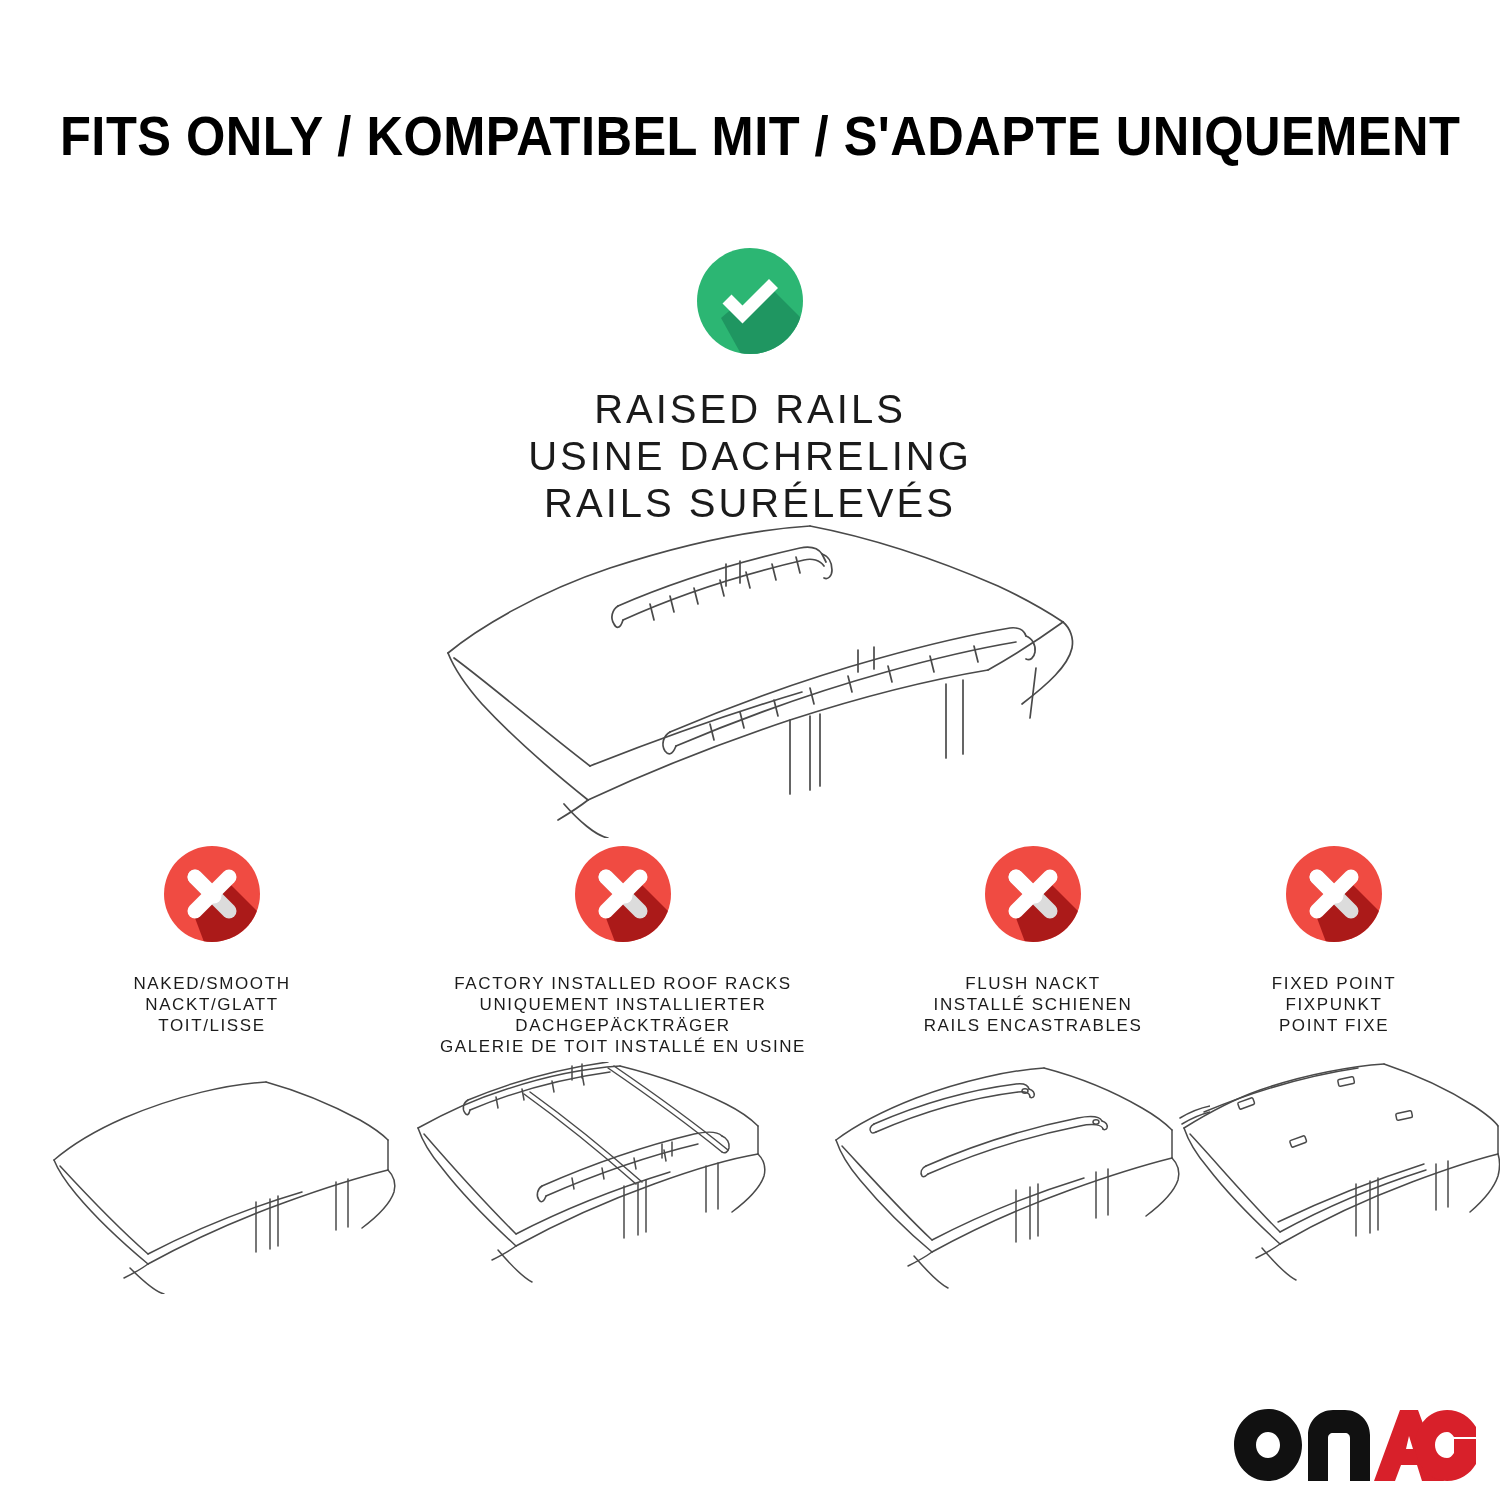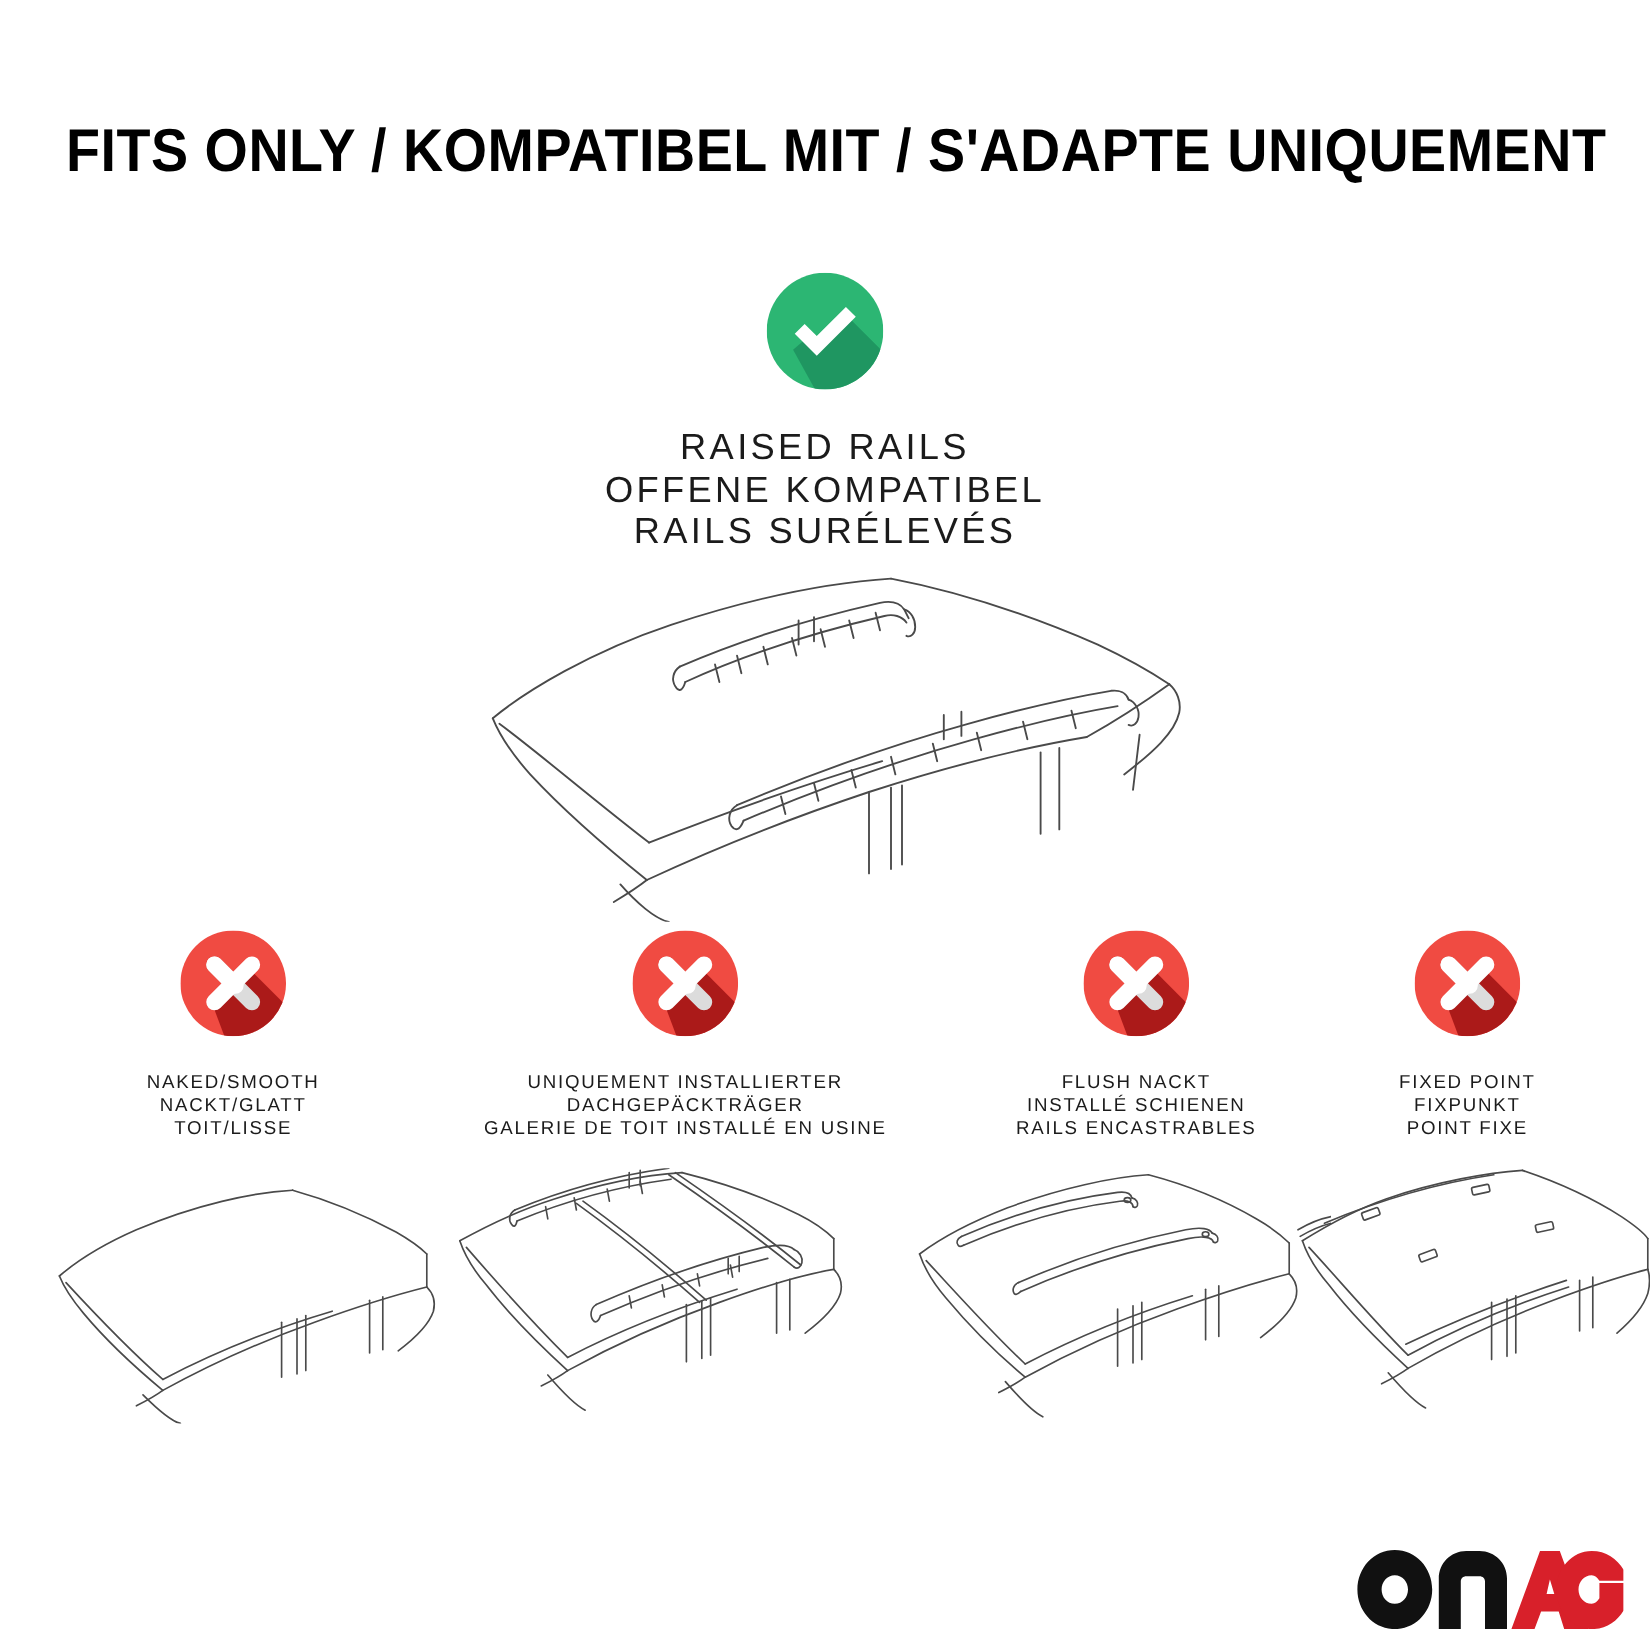--- a/index.html
+++ b/index.html
@@ -41,21 +41,21 @@
     text-align: center;
   }
   .icon-wrap {
     display: inline-block;
     position: relative;
   }
   .check-icon { display: block; }
 
   .main-labels {
     margin-top: 28px;
-    font-size: 33px;
+    font-size: 40px;
     line-height: 1.17;
     letter-spacing: 3.0px;
     color: #1b1b1b;
     font-weight: 400;
   }
   .main-labels div { white-space: nowrap; }
 
   
   .main-roof {
     position: absolute;
@@ -127,21 +127,21 @@
       <circle cx="53" cy="53" r="53" fill="#2cb673"></circle>
       <g clip-path="url(#ccirc)">
         <polygon points="70,36 106,72 106,106 44,106 24,70 38,58 48,70 70,36" fill="#1e9460" opacity="0.92"></polygon>
       </g>
       <path d="M25.5 55.5 L34.5 46.5 L45.5 57.5 L72 31 L81 40 L45.5 75.5 Z" fill="#ffffff"></path>
     </svg>
   </span>
 
   <div class="main-labels">
     <div>RAISED RAILS</div>
-    <div>OFFENE KOMPATIBEL</div>
+    <div>USINE DACHRELING</div>
     <div>RAILS SURÉLEVÉS</div>
   </div>
 </div>
 
 <svg class="main-roof" viewBox="0 0 670 330">
   <g fill="none" stroke="#4a4a4a" stroke-width="1.7" stroke-linecap="round" stroke-linejoin="round">
 
     <path d="M30 145 C60 120 120 84 192 60 C265 36 330 22 392 18"></path>
     <path d="M392 18 C455 30 520 52 580 78 C610 92 630 104 645 114"></path>
     <path d="M30 145 C36 160 48 178 64 196 C90 224 130 260 170 292"></path>
@@ -233,20 +233,21 @@
       <g clip-path="url(#xc1)">
         <polygon points="58,30 96,68 96,96 40,96 28,64 58,30" fill="#a31515" opacity="0.9"></polygon>
       </g>
       <g stroke-linecap="round" stroke-width="15" fill="none">
         <line x1="31" y1="31" x2="65" y2="65" stroke="#dcdcdc"></line>
         <line x1="65" y1="31" x2="31" y2="65" stroke="#ffffff"></line>
         <line x1="31" y1="31" x2="50" y2="50" stroke="#ffffff"></line>
       </g>
     </svg>
     <div class="reject-labels">
+      <div>FACTORY INSTALLED ROOF RACKS</div>
       <div>UNIQUEMENT INSTALLIERTER</div>
       <div>DACHGEPÄCKTRÄGER</div>
       <div>GALERIE DE TOIT INSTALLÉ EN USINE</div>
     </div>
   </div>
 
   <div class="reject-col col-2">
     <svg class="x-icon" width="96" height="96" viewBox="0 0 96 96">
       <defs>
           <clipPath id="xc2">

